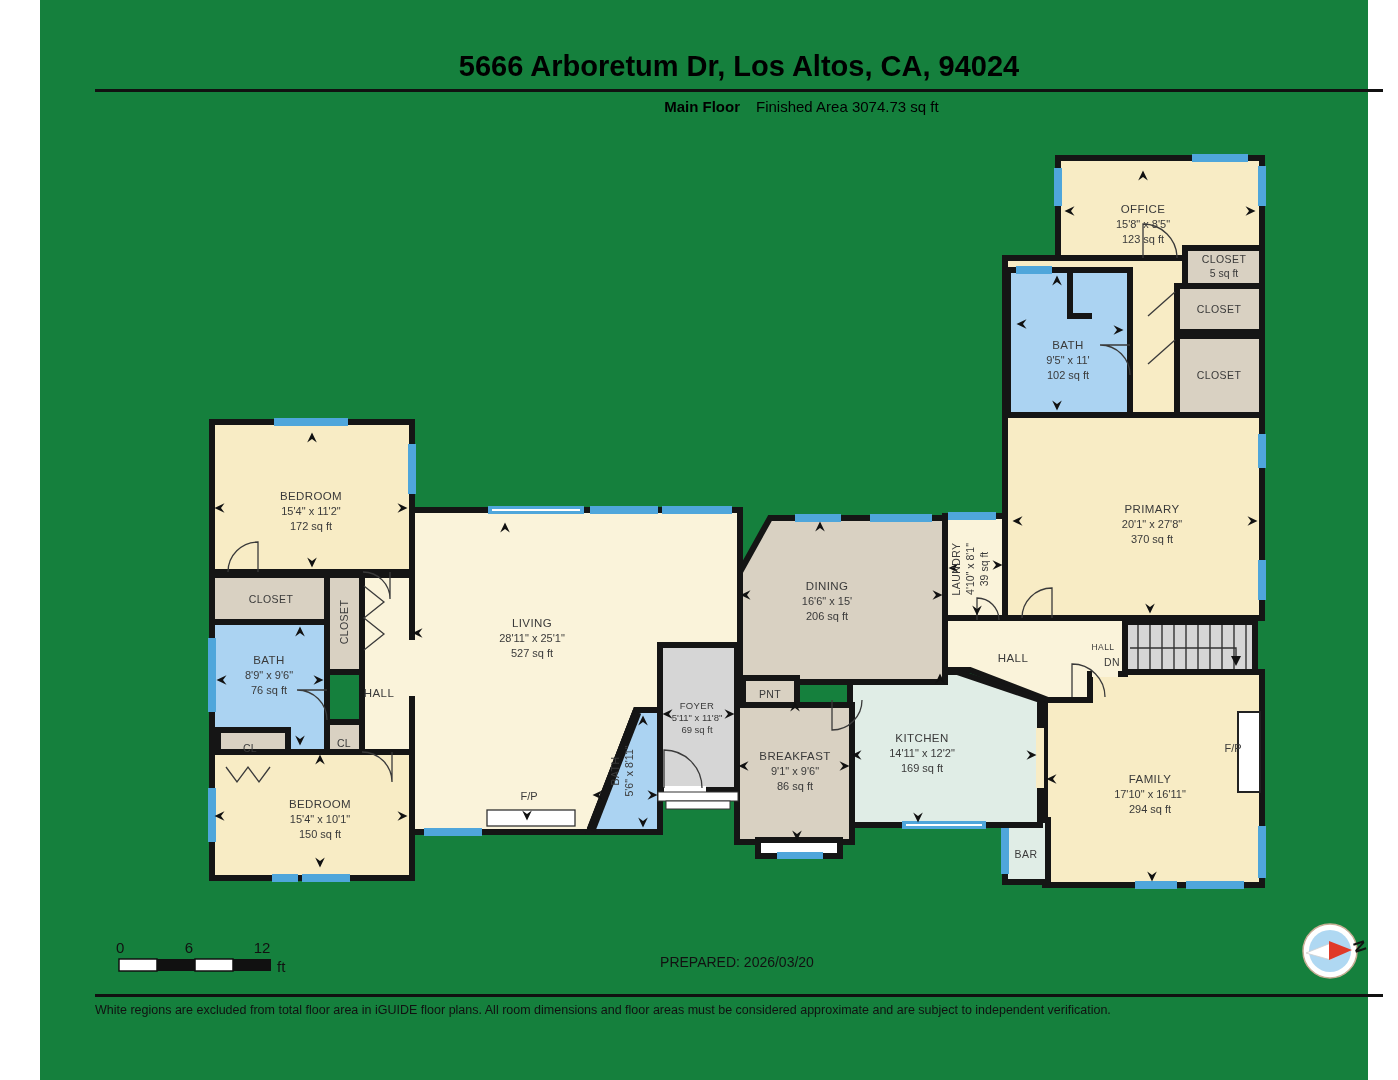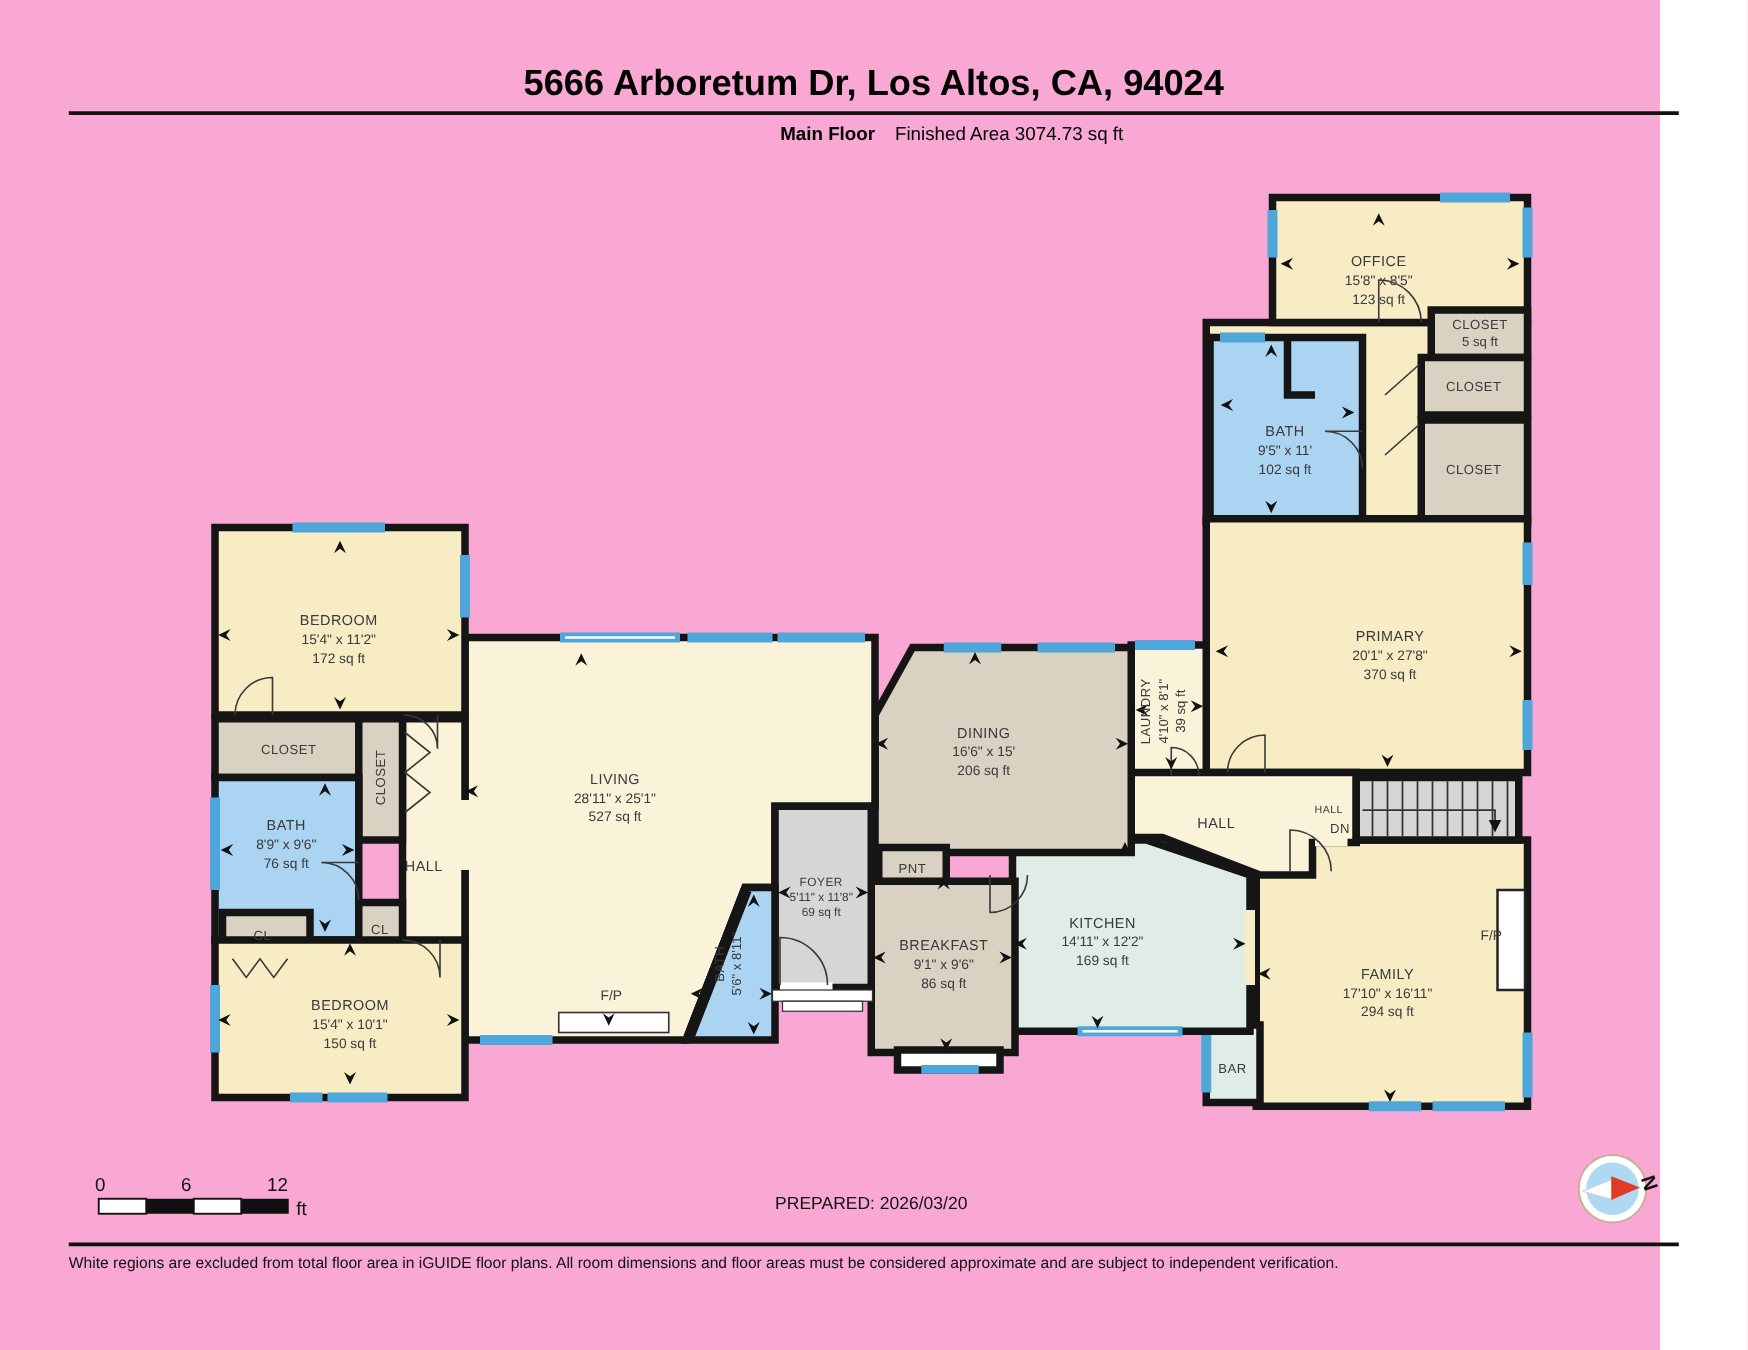--- a/index.html
+++ b/index.html
@@ -1,16 +1,16 @@
 <!DOCTYPE html>
 <html><head>
 <meta charset="utf-8">
 <style>
   html,body{margin:0;padding:0;background:#fff;}
-  .page{position:relative;width:1328px;height:1080px;background:#f9a8d4;font-family:"Liberation Sans",sans-serif;}
+  .page{position:relative;width:1328px;height:1080px;background:#15803d;font-family:"Liberation Sans",sans-serif;margin-left:40px;}
   svg text{font-family:"Liberation Sans",sans-serif;}
   .title{font-size:29px;font-weight:bold;fill:#000;text-anchor:middle;}
   .subb{font-size:15px;font-weight:bold;fill:#000;}
   .subn{font-size:15px;fill:#000;}
   .rn{font-size:11.5px;fill:#3a3a3a;text-anchor:middle;letter-spacing:.4px;}
   .rd{font-size:11px;fill:#3a3a3a;text-anchor:middle;}
   .sm{font-size:10.5px;}
   .xs{font-size:9.5px;}
   .tiny{font-size:8.5px;}
   .prep{font-size:14px;fill:#111;text-anchor:middle;}

